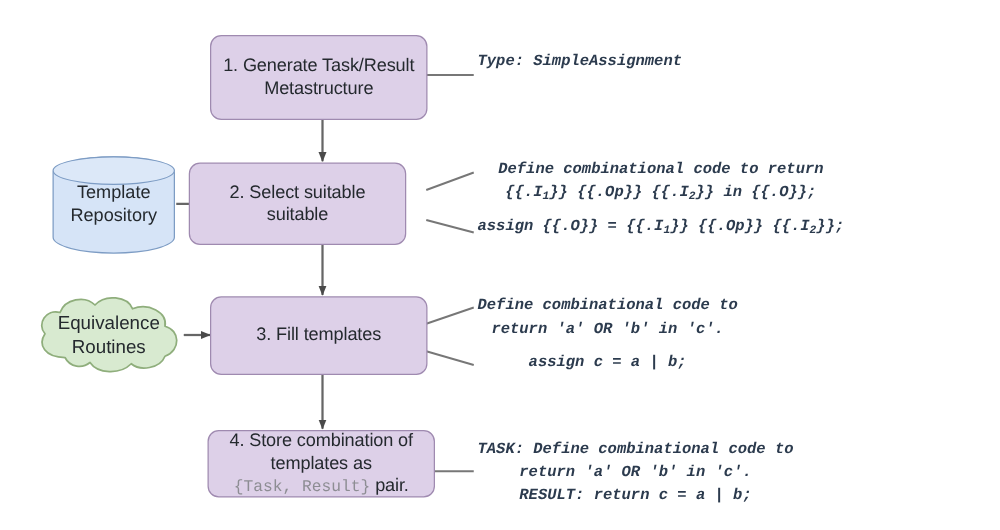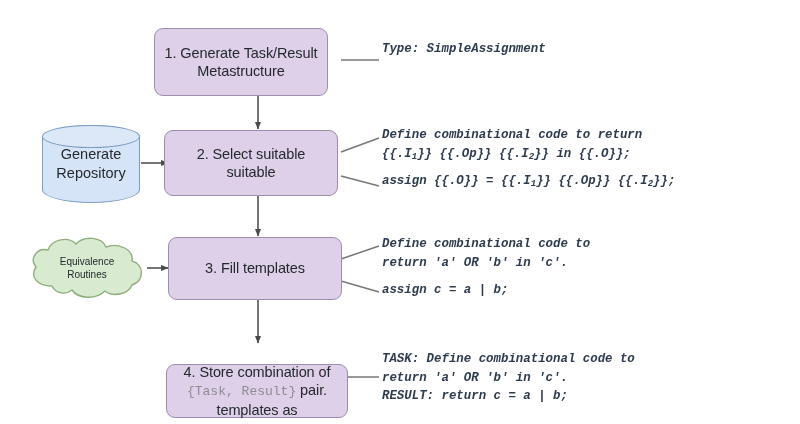--- a/index.html
+++ b/index.html
@@ -85,37 +85,37 @@
     position: absolute;
     display: flex;
     align-items: center;
     justify-content: center;
   }
   .cloud .cloud-label {
     position: relative;
     z-index: 3;
     text-align: center;
     color: #24292e;
-    font-size: 10px;
+    font-size: 15px;
     line-height: 1.3;
   }
   .cloud svg { position: absolute; left: 0; top: 0; }
 
   
   .note {
     position: absolute;
     font-family: "Liberation Mono", monospace;
     font-style: italic;
     font-weight: bold;
     font-size: 12.4px;
     line-height: 1.5;
     color: #2c3b4e;
     white-space: nowrap;
   }
-  .note .nl { display: block; }
+  .note .nl { display: block; text-align: center; }
   .note sub {
     font-size: 9px;
     vertical-align: baseline;
     position: relative;
     top: 2px;
   }
   .note .gap { display: block; height: 9px; }
 </style>
 </head>
 <body>
@@ -159,44 +159,44 @@
       <line x1="341" y1="259" x2="379" y2="246"></line>
     </g>
     <g stroke="#777777" stroke-width="1.5" fill="none">
       <line x1="341" y1="281" x2="379" y2="292"></line>
     </g>
     <g stroke="#777777" stroke-width="1.5" fill="none">
       <line x1="348" y1="377" x2="379" y2="377"></line>
     </g>
   </svg>
 
-  <div class="pbox" style="left:154px; top:28px; width:174px; height:68px;">
+  <div class="pbox" style="left:168px; top:28px; width:174px; height:68px;">
     <span class="ln">1. Generate Task/Result</span>
     <span class="ln">Metastructure</span>
   </div>
 
-  <div class="pbox" style="left:164px; top:130px; width:174px; height:66px;">
+  <div class="pbox" style="left:151px; top:130px; width:174px; height:66px;">
     <span class="ln">2. Select suitable</span>
     <span class="ln">suitable</span>
   </div>
 
   <div class="pbox" style="left:168px; top:237px; width:174px; height:63px;">
     <span class="ln">3. Fill templates</span>
   </div>
 
-  <div class="pbox" style="left:166px; top:344px; width:182px; height:54px;margin-top:20px;">
+  <div class="pbox" style="left:166px; top:344px; width:182px; height:54px;">
     <span class="ln">4. Store combination of</span>
+    <span class="ln">templates as</span>
     <span class="ln"><span class="mono-gray">{Task, Result}</span><span> pair.</span></span>
-    <span class="ln">templates as</span>
   </div>
 
   <div class="cyl" style="left:42px; top:125px; width:98px; height:78px;">
     <span class="cap"></span>
     <span class="cyl-label">
-      <span class="ln">Generate</span><br>
+      <span class="ln">Template</span><br>
       <span class="ln">Repository</span>
     </span>
   </div>
 
   <div class="cloud" style="left:26px; top:234px; width:122px; height:68px;">
     <svg width="122" height="68" viewBox="0 0 122 68">
       <path d="M26,52 C10,52 4,42 10,33 C3,25 11,13 22,16 C26,5 42,2 50,10
                C58,1 76,3 80,13 C93,8 108,16 106,27 C118,30 119,46 106,51
                C102,61 86,63 79,57 C70,66 52,65 46,56 C40,61 30,60 26,52 Z" fill="#d8ead0" stroke="#8fae7c" stroke-width="1.4" stroke-linejoin="round"></path>
     </svg>

